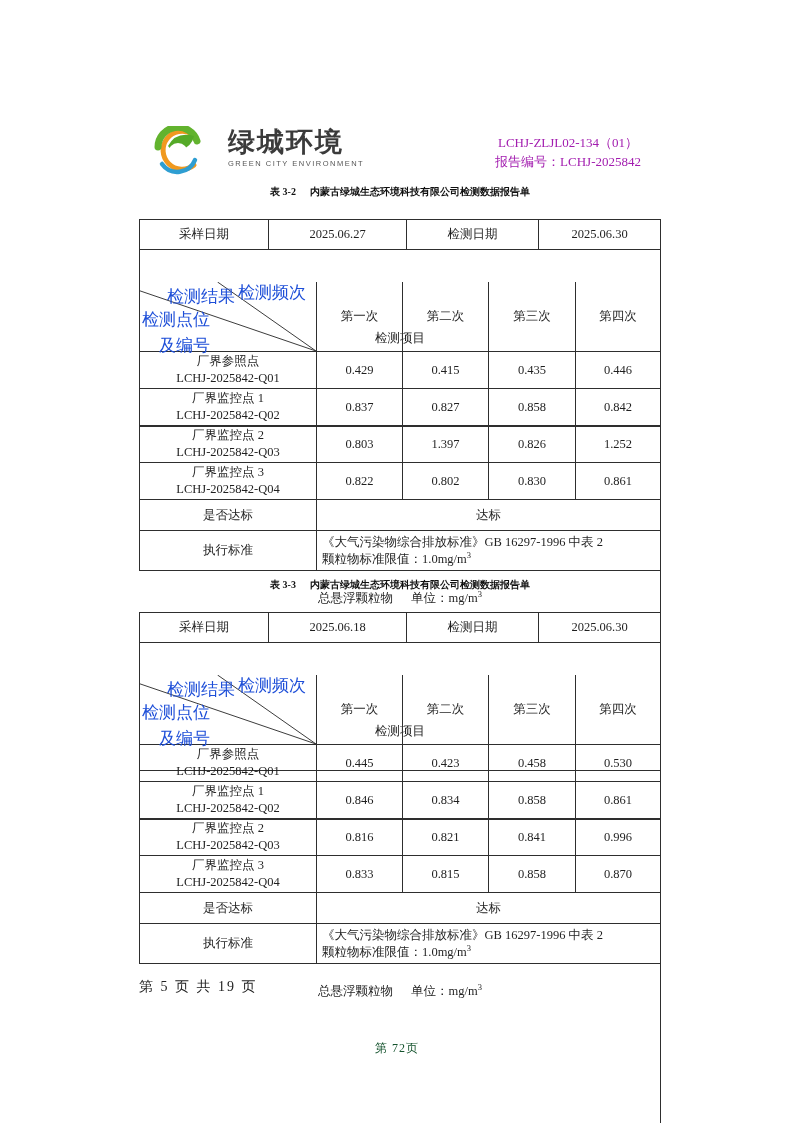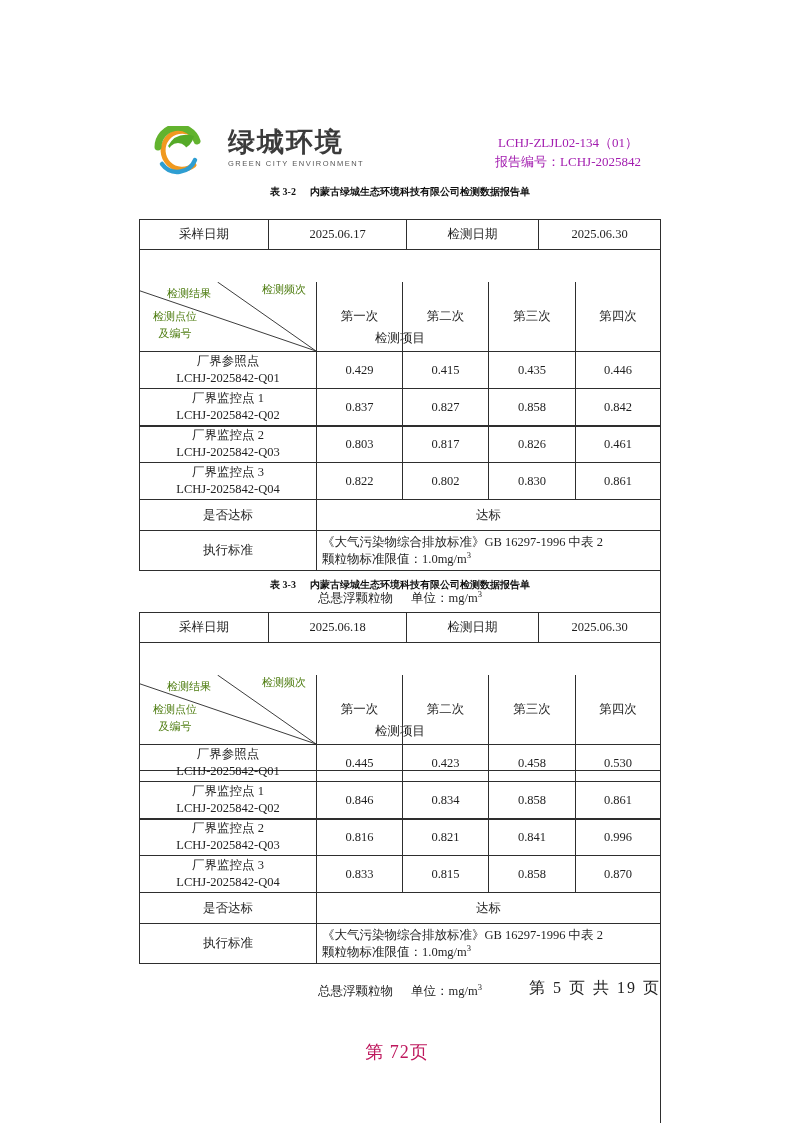--- a/index.html
+++ b/index.html
@@ -21,23 +21,23 @@
   .logo-en { font-family:"Liberation Sans", sans-serif; font-size:7.5px; color:#565656;
              letter-spacing:1.5px; margin-top:3px; white-space:nowrap; }
   .hdr-right { position:absolute; right:20px; top:9px; text-align:center;
                font-size:13px; line-height:1.45; color:#a21caf; }
 
   
   .tbl-title { text-align:center; font-weight:bold; font-size:10px; color:#101010; }
   .tbl-title .gap { display:inline-block; width:14px; }
   .title-1 { margin-top:2px; height:22px; }
   .title-2 { margin-top:7px; height:22px; }
-  .page-info { text-align:right; font-size:16px; letter-spacing:2px; color:#222; margin-top:14px; }
+  .page-info { text-align:left; font-size:14px; letter-spacing:2px; color:#222; margin-top:14px; }
   .page-number { position:absolute; left:0; width:100%; top:1040px; text-align:center;
-                 font-size:18px; color:#be185d; letter-spacing:1px; }
+                 font-size:12px; color:#14532d; letter-spacing:1px; }
 
   
   .tbl { width:522px; border-top:1px solid #2e2e2e; border-left:1px solid #2e2e2e; margin-top:12px; }
   .r { display:flex; width:100%; }
   .c { border-right:1px solid #2e2e2e; border-bottom:1px solid #2e2e2e;
        display:flex; flex-direction:column; align-items:center; justify-content:center;
        text-align:center; font-size:12.5px; line-height:1.35; color:#1f1f1f; }
   .r1 { height:30px; } .r2 { height:32px;flex-direction:column; } .r3 { height:70px; }
   .rd { height:37px; } .rc { height:31px; } .rs { height:40px; }
   
@@ -45,24 +45,24 @@
   
   .w-l { flex:0 0 177px; } .w-m { flex:0 0 344px;text-align:center; }
   .w-1 { flex:0 0 86px; } .w-2 { flex:0 0 86px; } .w-3 { flex:0 0 87px; } .w-4 { flex:0 0 85px; }
 
   .item-cell span.spacer { display:inline-block; width:18px; }
   sup { font-size:8.5px; line-height:0; }
 
   
   .corner { position:relative; padding:0; display:block; }
   .corner svg { position:absolute; left:0; top:0; width:100%; height:100%; }
-  .corner .lab { position:absolute; font-size:11px; color:#4d7c0f; white-space:nowrap; }
+  .corner .lab { position:absolute; font-size:17px; color:#1d4ed8; white-space:nowrap; }
   .lab-result { left:27px; top:4px; }
   .lab-freq   { right:10px; top:0;font-family:Liberation Serif, serif; }
-  .lab-point  { left:13px; top:26px; text-align:center; line-height:1.55; }
+  .lab-point  { left:2px; top:26px; text-align:right; line-height:1.55;font-family:Liberation Mono, monospace; }
 
   .std-cell { align-items:flex-start; text-align:left; padding-left:5px; padding-right:8px; }
   .std-cell div { width:100%; }
 </style>
 </head>
 <body>
 
 <div class="page">
   <div class="content">
 
@@ -86,21 +86,21 @@
       </div>
     </div>
 
     <div class="tbl-title title-1">
       <span>表 3-2</span><span class="gap"></span><span>内蒙古绿城生态环境科技有限公司检测数据报告单</span>
     </div>
 
     <div class="tbl">
       <div class="r r1">
         <div class="c w-a">采样日期</div>
-        <div class="c w-b">2025.06.17</div>
+        <div class="c w-b">2025.06.27</div>
         <div class="c w-c">检测日期</div>
         <div class="c w-d">2025.06.30</div>
       </div>
       <div class="r r2">
         <div class="c w-l">检测项目</div>
         <div class="c w-m item-cell">
           <div>
             <span>总悬浮颗粒物</span><span class="spacer"></span><span>单位：mg/m</span><sup>3</sup>
           </div>
         </div>
@@ -143,23 +143,23 @@
         <div class="c w-2">0.827</div>
         <div class="c w-3">0.858</div>
         <div class="c w-4">0.842</div>
       </div>
       <div class="r rd">
         <div class="c w-l">
           <div>厂界监控点 2</div>
           <div>LCHJ-2025842-Q03</div>
         </div>
         <div class="c w-1">0.803</div>
-        <div class="c w-2">0.817</div>
+        <div class="c w-2">1.397</div>
         <div class="c w-3">0.826</div>
-        <div class="c w-4">0.461</div>
+        <div class="c w-4">1.252</div>
       </div>
       <div class="r rd">
         <div class="c w-l">
           <div>厂界监控点 3</div>
           <div>LCHJ-2025842-Q04</div>
         </div>
         <div class="c w-1">0.822</div>
         <div class="c w-2">0.802</div>
         <div class="c w-3">0.830</div>
         <div class="c w-4">0.861</div>

